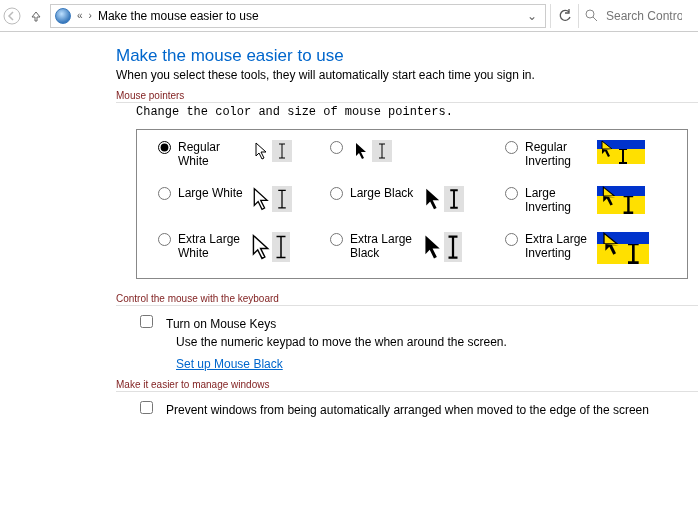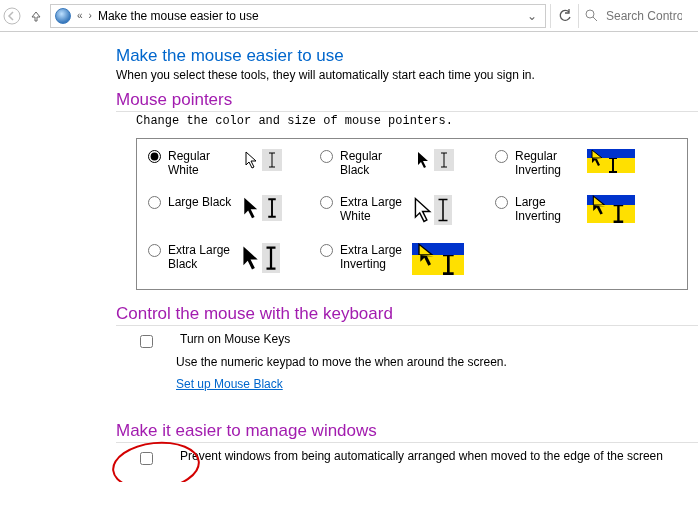--- a/index.html
+++ b/index.html
@@ -67,40 +67,40 @@
     background: transparent;
   }
   
   .content { padding: 14px 10px 10px 116px; }
   h1 {
     font-size: 17px; font-weight: 400;
     color: #0066cc; margin: 0 0 2px 0;
   }
   .subhead { margin: 0 0 4px 0; }
   .section-title {
-    font-size: 17px; color: #a21caf;
+    font-size: 10px; color: #7f1d1d;
     margin: 8px 0 2px 0;
     position: relative;
   }
   .section-title::after {
     content: "";
     position: absolute;
     left: 0; right: -10px; bottom: -2px;
     border-bottom: 1px solid #e0e0e0;
   }
   .indent { padding-left: 20px; }
   .desc-line { margin: 4px 0 10px 0; font-family: Liberation Mono, monospace; }
   
   .pointer-box {
     border: 1px solid #888;
     margin-top: 6px;
     display: grid;
     grid-template-columns: 172px 175px 195px;
     row-gap: 18px;
-    padding: 10px 6px 14px 6px;
+    padding: 10px 6px 14px 16px;
   }
   .pointer-cell {
     display: flex;
     align-items: flex-start;
     gap: 4px;
   }
   .pointer-cell input[type=radio] {
     accent-color: #000;
     margin-top: 1px;
   }
@@ -120,21 +120,21 @@
   .tile.cursor-only { background: transparent; }
   svg.cursor { display:block; }
   .inverting-preview {
     width: 48px; height: 24px; display:flex; flex-direction:column;
   }
   .inverting-preview .top-band { height: 9px; background:#0033cc; display:flex; align-items:flex-end;}
   .inverting-preview .bot-band { flex:1; background:#ffe000; display:flex; align-items:flex-start;}
   .inverting-preview svg { margin-left:4px; }
   
   .chk-row {
-    display: flex; align-items: flex-start; gap: 24px;
+    display: flex; align-items: flex-end; gap: 10px;
     margin: 8px 0 4px 0;
   }
   .chk-row input[type=checkbox] {
     width: 13px; height: 13px;
     accent-color: #000;
   }
   .sub-indent { padding-left: 40px; }
   .link { color: #0066cc; margin-top: 8px; display:inline-block; }
   
   .red-ellipse {
@@ -203,21 +203,20 @@
           <span class="tile">
               <svg class="cursor" width="8" height="16" viewBox="0 0 8 16">
                 <path d="M1 1 L7 1 M4 1 L4 15 M1 15 L7 15" stroke="#000" fill="none"></path>
               </svg>
             </span>
         </span>
       </label>
 
       <label class="pointer-cell">
         <input type="radio" name="ptr" style="">
-        <span class="pointer-label">Regular Black</span>
         <span class="pointer-preview">
           <span class="tile cursor-only">
               <svg class="cursor" width="14" height="18" viewBox="0 0 14 18">
                 <path d="M1 1 L1 14 L4 11 L7 17 L9 16 L6 10 L11 10 Z" fill="#000"></path>
               </svg>
             </span>
           <span class="tile">
               <svg class="cursor" width="8" height="16" viewBox="0 0 8 16">
                 <path d="M1 1 L7 1 M4 1 L4 15 M1 15 L7 15" stroke="#000" fill="none"></path>
               </svg>
@@ -236,70 +235,86 @@
             </div>
           <div class="bot-band">
               <svg class="cursor" width="30" height="15" viewBox="0 0 30 15">
                 <path d="M1 0 L1 5 L4 2 L7 8 L9 7 L6 1 L11 1 Z" fill="#000"></path>
                 <path d="M18 0 L26 0 M22 0 L22 14 M18 14 L26 14" stroke="#000" stroke-width="2" fill="none"></path>
               </svg>
             </div>
         </span>
       </label>
 
+      <label class="pointer-cell">
+        <input type="radio" name="ptr" style="">
+        <span class="pointer-label">Large White</span>
+        <span class="pointer-preview">
+          <span class="tile cursor-only">
+              <svg class="cursor" width="18" height="24" viewBox="0 0 14 18">
+                <path d="M1 1 L1 14 L4 11 L7 17 L9 16 L6 10 L11 10 Z" fill="#fff" stroke="#000"></path>
+              </svg>
+            </span>
+          <span class="tile" style="height:26px">
+              <svg class="cursor" width="10" height="20" viewBox="0 0 8 16">
+                <path d="M1 1 L7 1 M4 1 L4 15 M1 15 L7 15" stroke="#000" fill="none"></path>
+              </svg>
+            </span>
+        </span>
+      </label>
 
       <label class="pointer-cell">
         <input type="radio" name="ptr" style="">
         <span class="pointer-label">Large Black</span>
         <span class="pointer-preview">
           <span class="tile cursor-only">
               <svg class="cursor" width="18" height="24" viewBox="0 0 14 18">
                 <path d="M1 1 L1 14 L4 11 L7 17 L9 16 L6 10 L11 10 Z" fill="#000"></path>
               </svg>
             </span>
           <span class="tile" style="height:26px">
               <svg class="cursor" width="10" height="20" viewBox="0 0 8 16">
                 <path d="M1 1 L7 1 M4 1 L4 15 M1 15 L7 15" stroke="#000" stroke-width="1.5" fill="none"></path>
-              </svg>
-            </span>
-        </span>
-      </label>
-
-      <label class="pointer-cell">
-        <input type="radio" name="ptr" style="">
-        <span class="pointer-label">Extra Large White</span>
-        <span class="pointer-preview">
-          <span class="tile cursor-only">
-              <svg class="cursor" width="22" height="30" viewBox="0 0 14 18">
-                <path d="M1 1 L1 14 L4 11 L7 17 L9 16 L6 10 L11 10 Z" fill="#fff" stroke="#000"></path>
-              </svg>
-            </span>
-          <span class="tile" style="height:30px;width:18px">
-              <svg class="cursor" width="12" height="24" viewBox="0 0 8 16">
-                <path d="M1 1 L7 1 M4 1 L4 15 M1 15 L7 15" stroke="#000" fill="none"></path>
               </svg>
             </span>
         </span>
       </label>
 
       <label class="pointer-cell">
         <input type="radio" name="ptr" style="">
         <span class="pointer-label">Large Inverting</span>
         <span class="inverting-preview" style="height:28px">
           <div class="top-band" style="height:10px">
               <svg class="cursor" width="18" height="10" viewBox="0 0 14 9">
                 <path d="M1 1 L1 9 L11 9 Z" fill="#ffe000" stroke="#000"></path>
               </svg>
             </div>
           <div class="bot-band">
               <svg class="cursor" width="38" height="18" viewBox="0 0 30 15">
                 <path d="M1 0 L1 5 L4 2 L7 8 L9 7 L6 1 L11 1 Z" fill="#000"></path>
                 <path d="M18 0 L26 0 M22 0 L22 14 M18 14 L26 14" stroke="#000" stroke-width="2" fill="none"></path>
               </svg>
             </div>
+        </span>
+      </label>
+
+      <label class="pointer-cell">
+        <input type="radio" name="ptr" style="">
+        <span class="pointer-label">Extra Large White</span>
+        <span class="pointer-preview">
+          <span class="tile cursor-only">
+              <svg class="cursor" width="22" height="30" viewBox="0 0 14 18">
+                <path d="M1 1 L1 14 L4 11 L7 17 L9 16 L6 10 L11 10 Z" fill="#fff" stroke="#000"></path>
+              </svg>
+            </span>
+          <span class="tile" style="height:30px;width:18px">
+              <svg class="cursor" width="12" height="24" viewBox="0 0 8 16">
+                <path d="M1 1 L7 1 M4 1 L4 15 M1 15 L7 15" stroke="#000" fill="none"></path>
+              </svg>
+            </span>
         </span>
       </label>
 
       <label class="pointer-cell">
         <input type="radio" name="ptr" style="">
         <span class="pointer-label">Extra Large Black</span>
         <span class="pointer-preview">
           <span class="tile cursor-only">
               <svg class="cursor" width="22" height="30" viewBox="0 0 14 18">
                 <path d="M1 1 L1 14 L4 11 L7 17 L9 16 L6 10 L11 10 Z" fill="#000"></path>
@@ -339,21 +354,21 @@
     <label class="chk-row">
       <input type="checkbox" style="">
       <span>Turn on Mouse Keys</span>
     </label>
     <div class="sub-indent">Use the numeric keypad to move the when around the screen.</div>
     <div class="sub-indent">
       <a class="link" href="#">Set up Mouse Black</a>
     </div>
   </div>
 
-  <div class="section-title" style="margin-top:30px">Make it easier to manage windows</div>
+  <div class="section-title" style="margin-top:8px">Make it easier to manage windows</div>
   <div class="indent">
     <label class="chk-row">
       <input type="checkbox" style="">
       <span>Prevent windows from being automatically arranged when moved to the edge of the screen</span>
     </label>
   </div>
 </div>
 
 <div class="red-ellipse" style="left:112px; top:442px; width:88px; height:48px;"></div>
 

